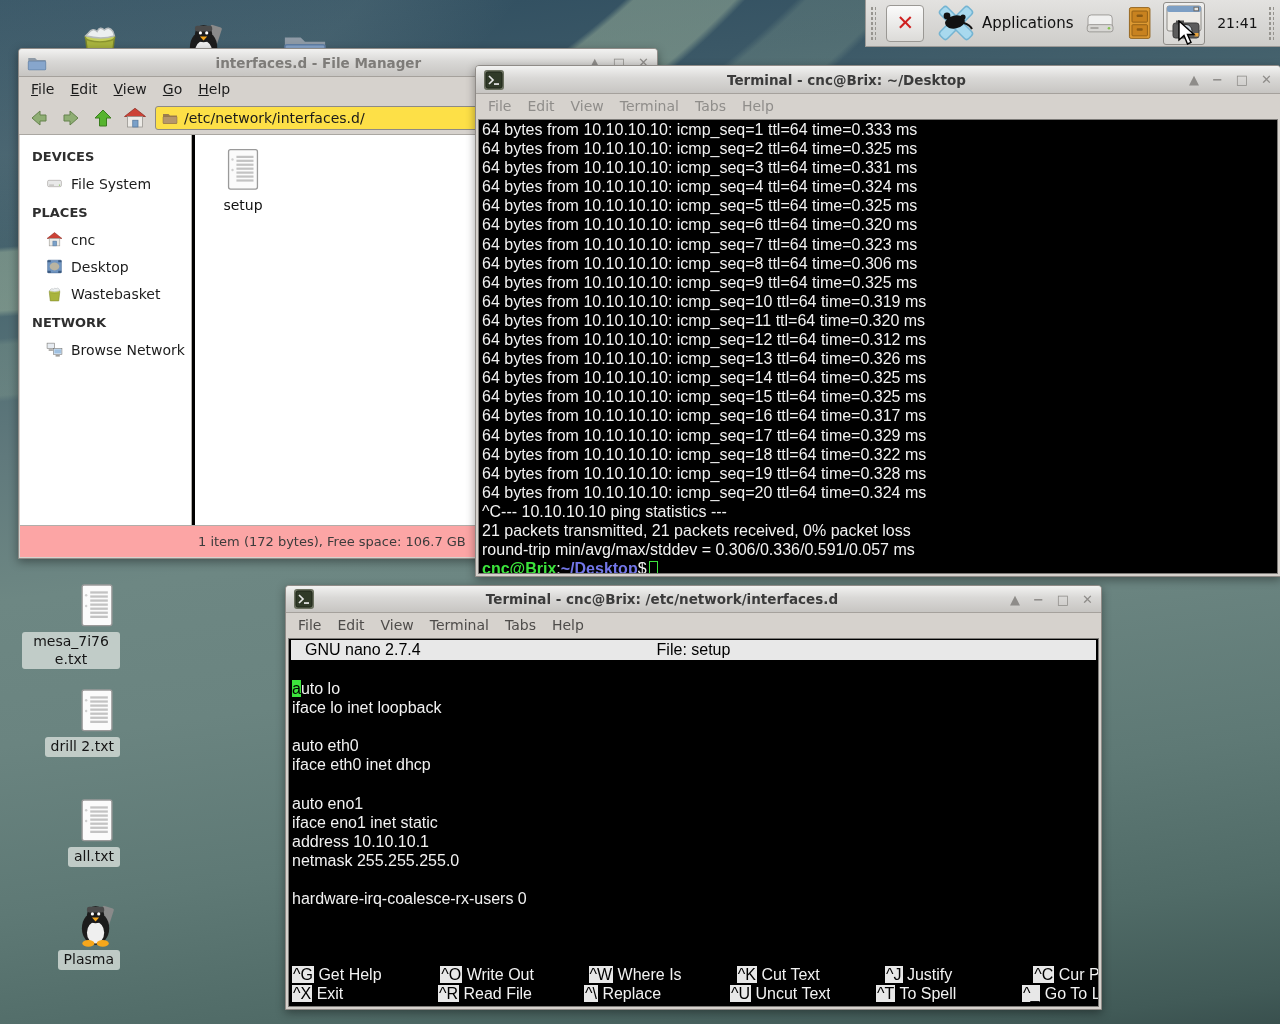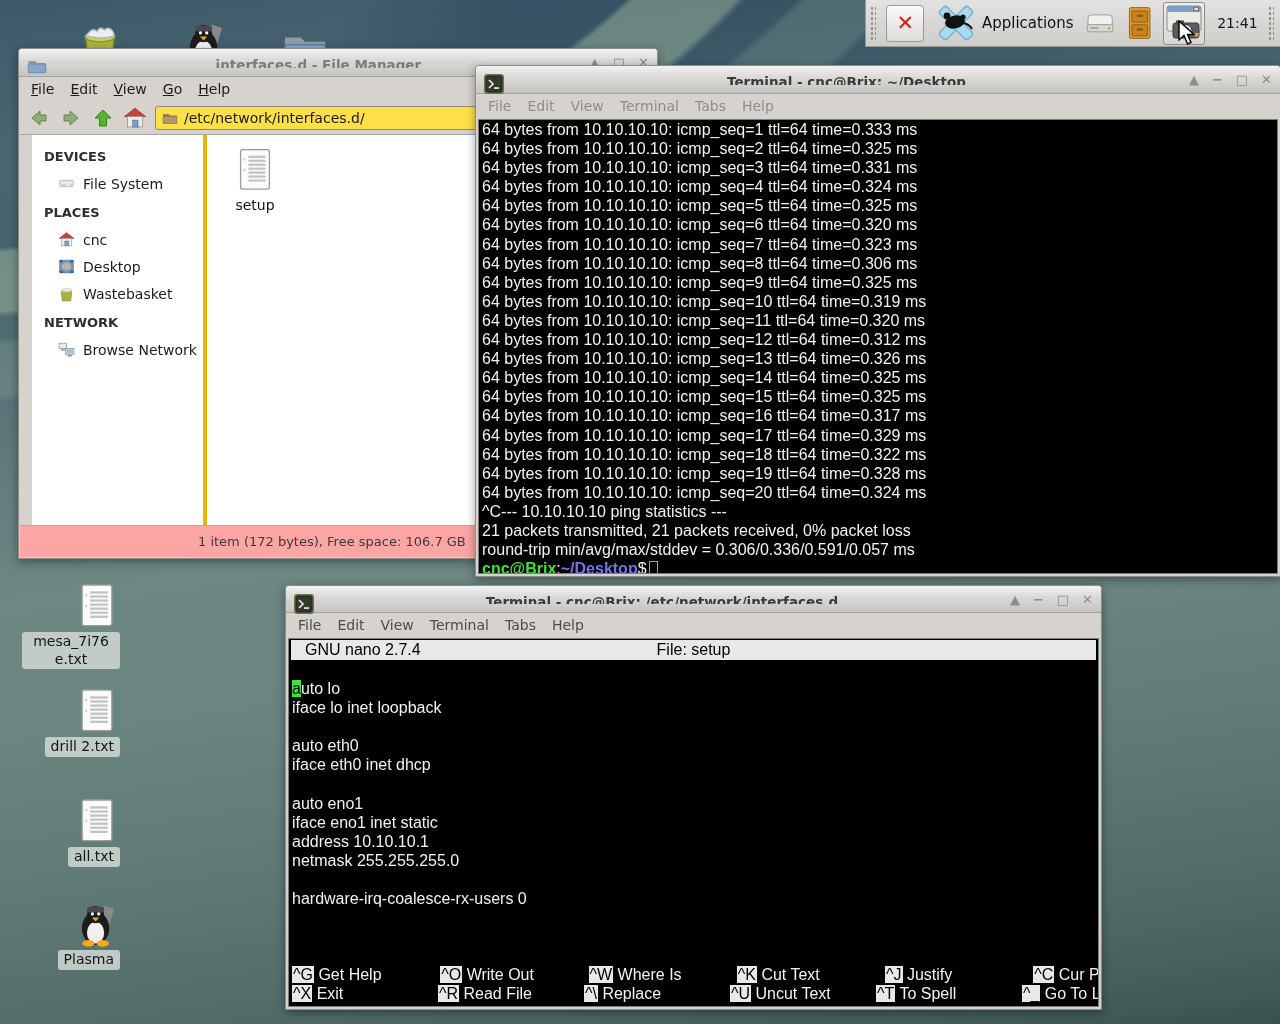--- a/index.html
+++ b/index.html
@@ -16,21 +16,21 @@
   .wp-arcs { position:absolute; inset:0; z-index:0; pointer-events:none;
     background:
       radial-gradient(ellipse 1500px 1050px at -8% -38%, transparent 61%, rgba(178,199,166,.42) 61.5% 67%, transparent 67.6%),
       radial-gradient(ellipse 1750px 1250px at -12% -48%, transparent 67%, rgba(160,185,158,.22) 67.5% 71.5%, transparent 72%),
       radial-gradient(ellipse 900px 620px at -4% -18%, rgba(210,225,210,.10) 55%, transparent 70%);
   }
 
   
   .window { position:absolute; background:#d6d2cd; border:1px solid #8f8b87;
     border-radius:4px 4px 0 0; box-shadow:0 3px 10px rgba(0,0,0,.38); }
-  .titlebar { height:28px; display:flex; gap:6px; padding:8px 8px;
+  .titlebar { height:28px; display:flex; align-items:center; gap:6px; padding:0 8px;
     background:linear-gradient(#f2f2f1,#d9d8d6 45%,#c7c5c2);
     border-bottom:1px solid #a5a19c; border-radius:3px 3px 0 0; }
   .titlebar .title { flex:1; text-align:center; font-size:13.5px; font-weight:bold;
     color:#3b3b3b; white-space:nowrap; overflow:hidden; }
   .titlebar.inactive .title { color:#7e7c79; }
   .win-buttons { display:flex; gap:13px; align-items:center; }
   .win-buttons span { color:#8e8c89; font-size:13px; font-weight:bold; line-height:1; cursor:default; }
   .menubar { display:flex; align-items:center; height:24px; padding:0 4px; font-size:14px; color:#1c1c1c; }
   .menubar .mi { padding:2px 8px; }
   .menubar.dim .mi { color:#8f8d8a; }
@@ -61,21 +61,21 @@
   .nano-cell { width:131.5px; overflow:hidden; }
   .nano-cell:last-child { width:auto; }
   .nano-key { background:#e8e8e8; color:#000; padding:0 1px; }
 
   
   .fm-toolbar { height:34px; display:flex; align-items:center; gap:8px; padding:0 8px;
     border-bottom:1px solid #aaa7a2; }
   .fm-toolbar .tb-btn { width:24px; height:24px; display:flex; align-items:center; justify-content:center; }
   .fm-path { flex:1; height:24px; background:#fde047; border:1px solid #8d8a86; border-radius:3px;
     display:flex; align-items:center; gap:6px; padding:0 6px; font-size:14px; color:#1a1a1a; }
-  .fm-content { position:absolute; left:1px; right:1px; top:86px; bottom:22px; background:#eab308; display:flex;margin-left:12px; }
+  .fm-content { position:absolute; left:1px; right:1px; top:86px; bottom:22px; background:#000000; display:flex; }
   .fm-side { width:172px; background:#fff; border-right:1px solid #b3b0ab; overflow:hidden; padding-top:6px; }
   .fm-side .sec { font-size:13px; font-weight:bold; color:#2e2e2e; padding:8px 10px 6px 12px; }
   .fm-side .row { display:flex; align-items:center; gap:8px; padding:5px 6px 5px 26px; font-size:14px; color:#1c1c1c; }
   .fm-main { flex:1; background:#fff; margin-left:3px; padding:12px; }
   .fm-file { width:72px; text-align:center; font-size:14px; color:#111; }
   .fm-file .fi { margin:0 auto 4px auto; width:42px; height:46px; }
   .fm-status { position:absolute; left:1px; right:1px; bottom:1px; height:32px;
     border-top:1px solid #b1aeaa; font-size:13px; color:#3c3c3c;
     display:flex; align-items:center; padding-left:178px; background:#fca5a5; }
 

